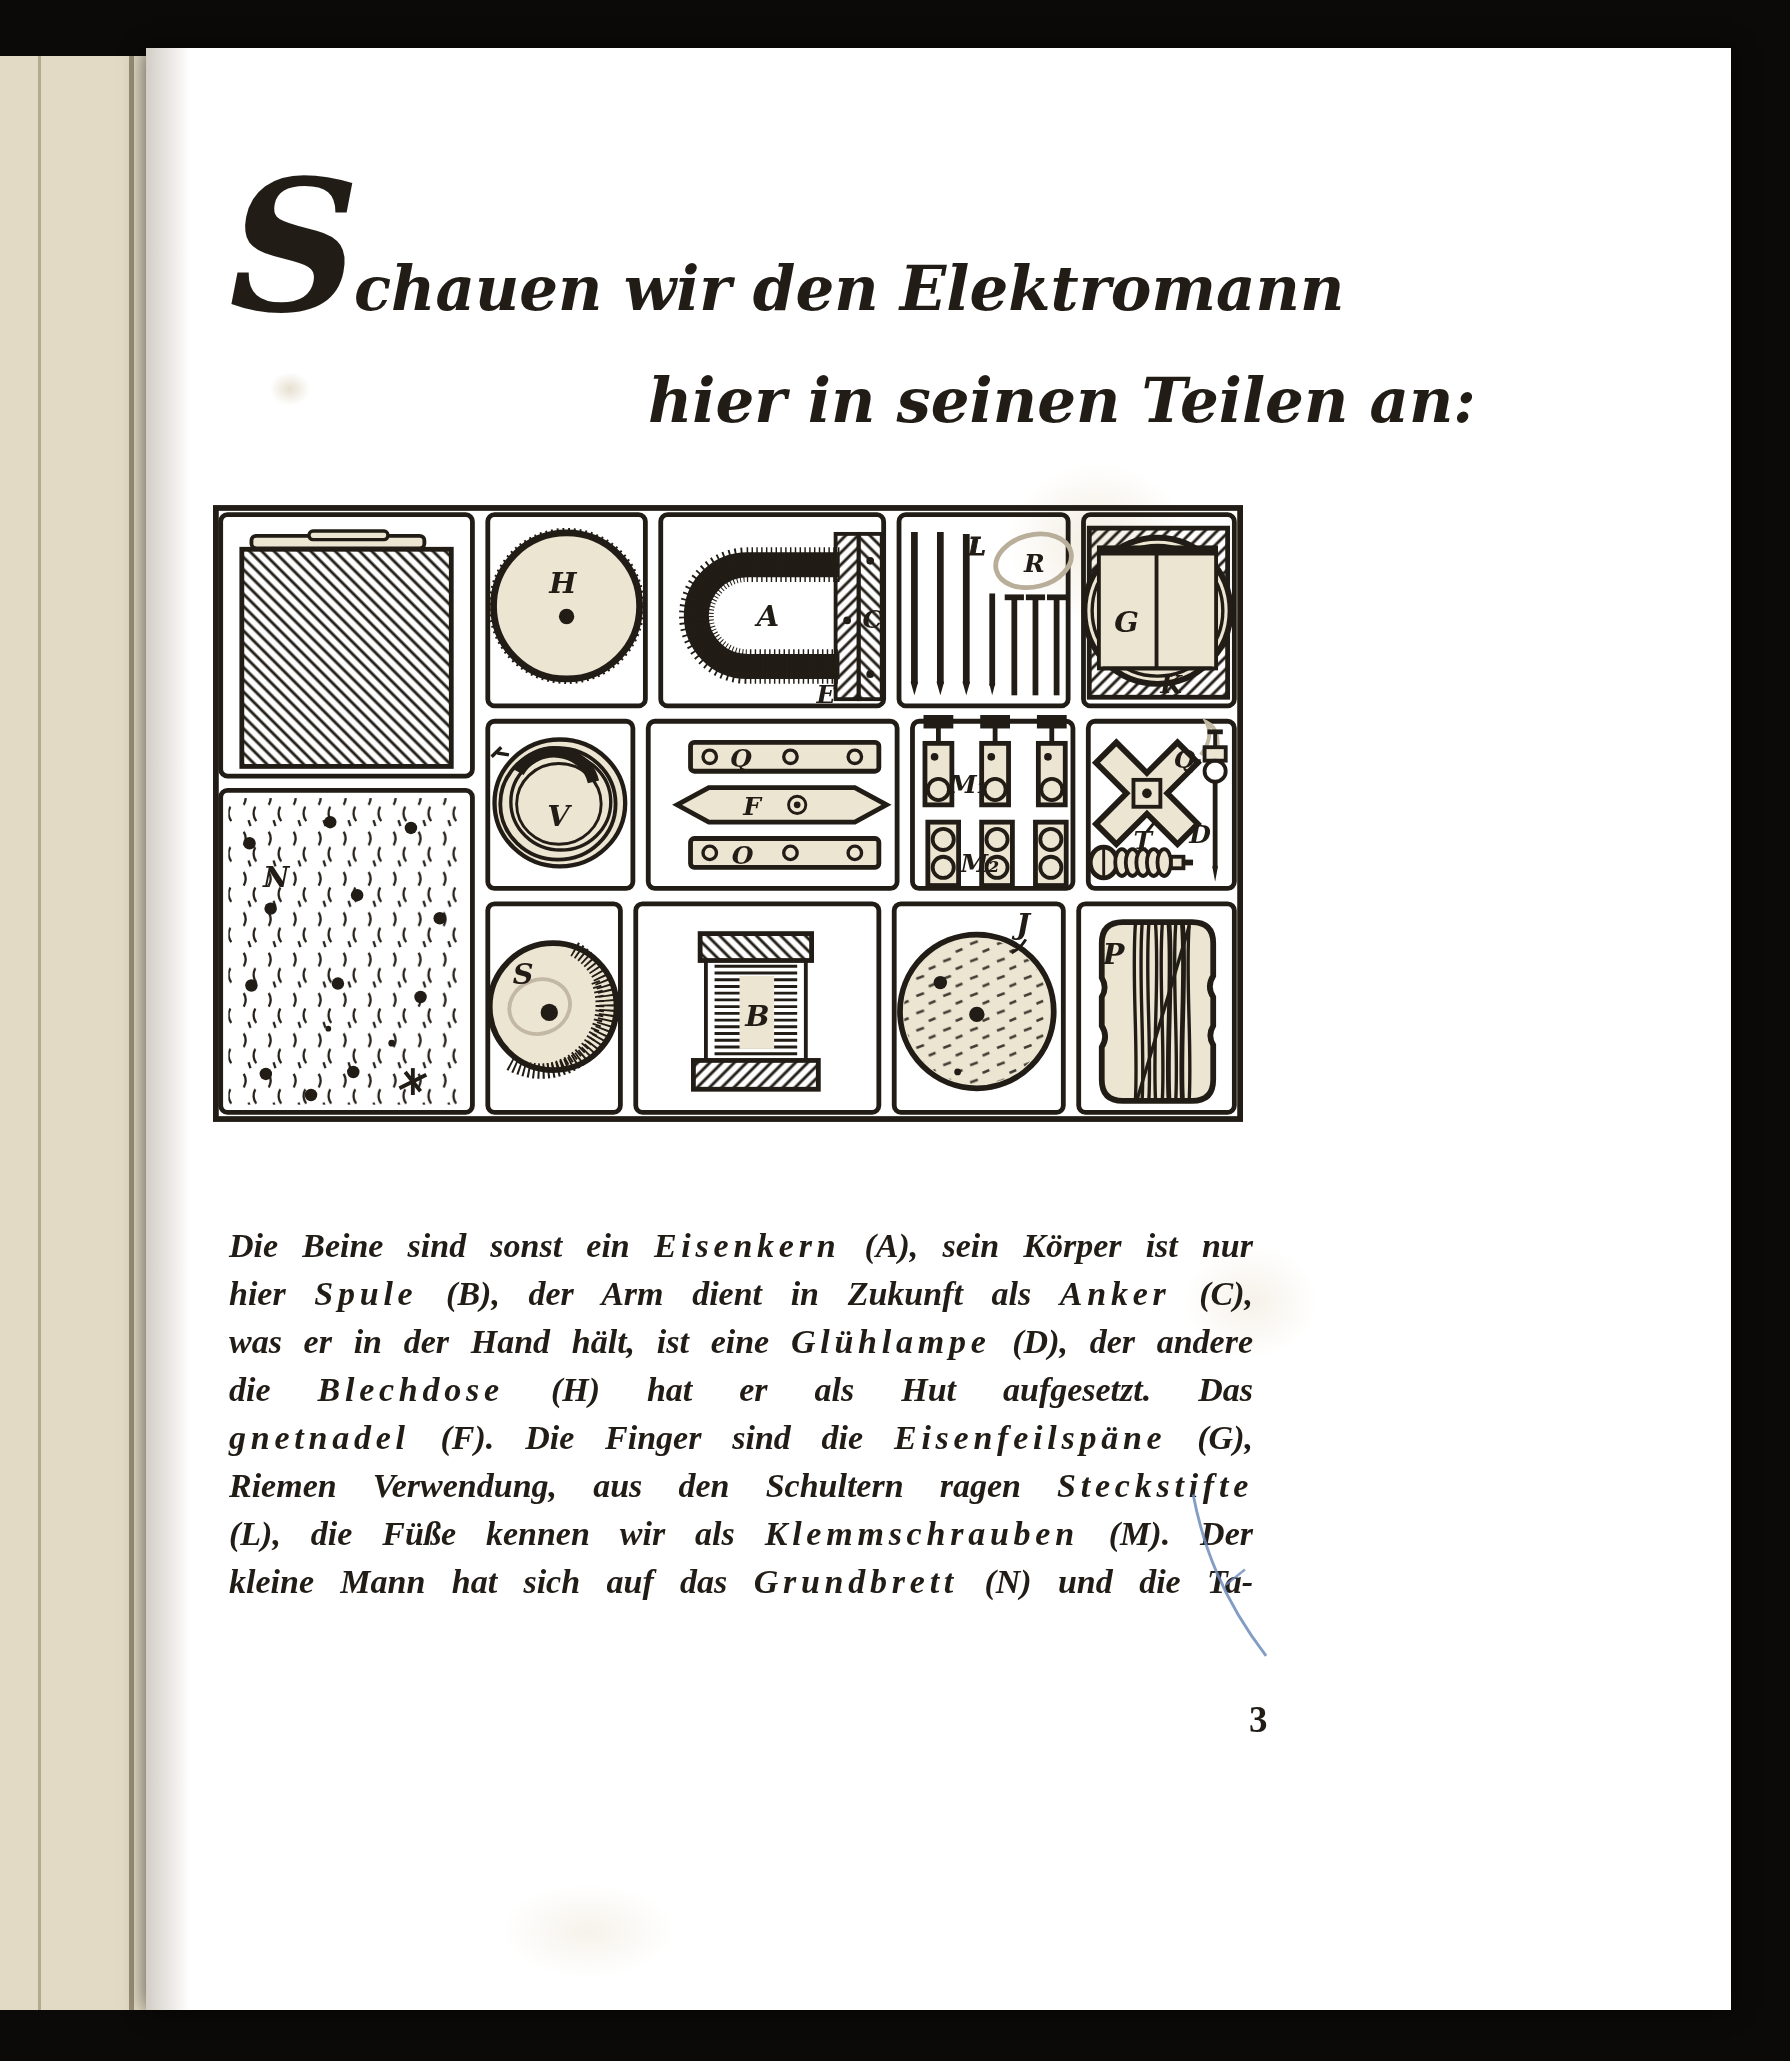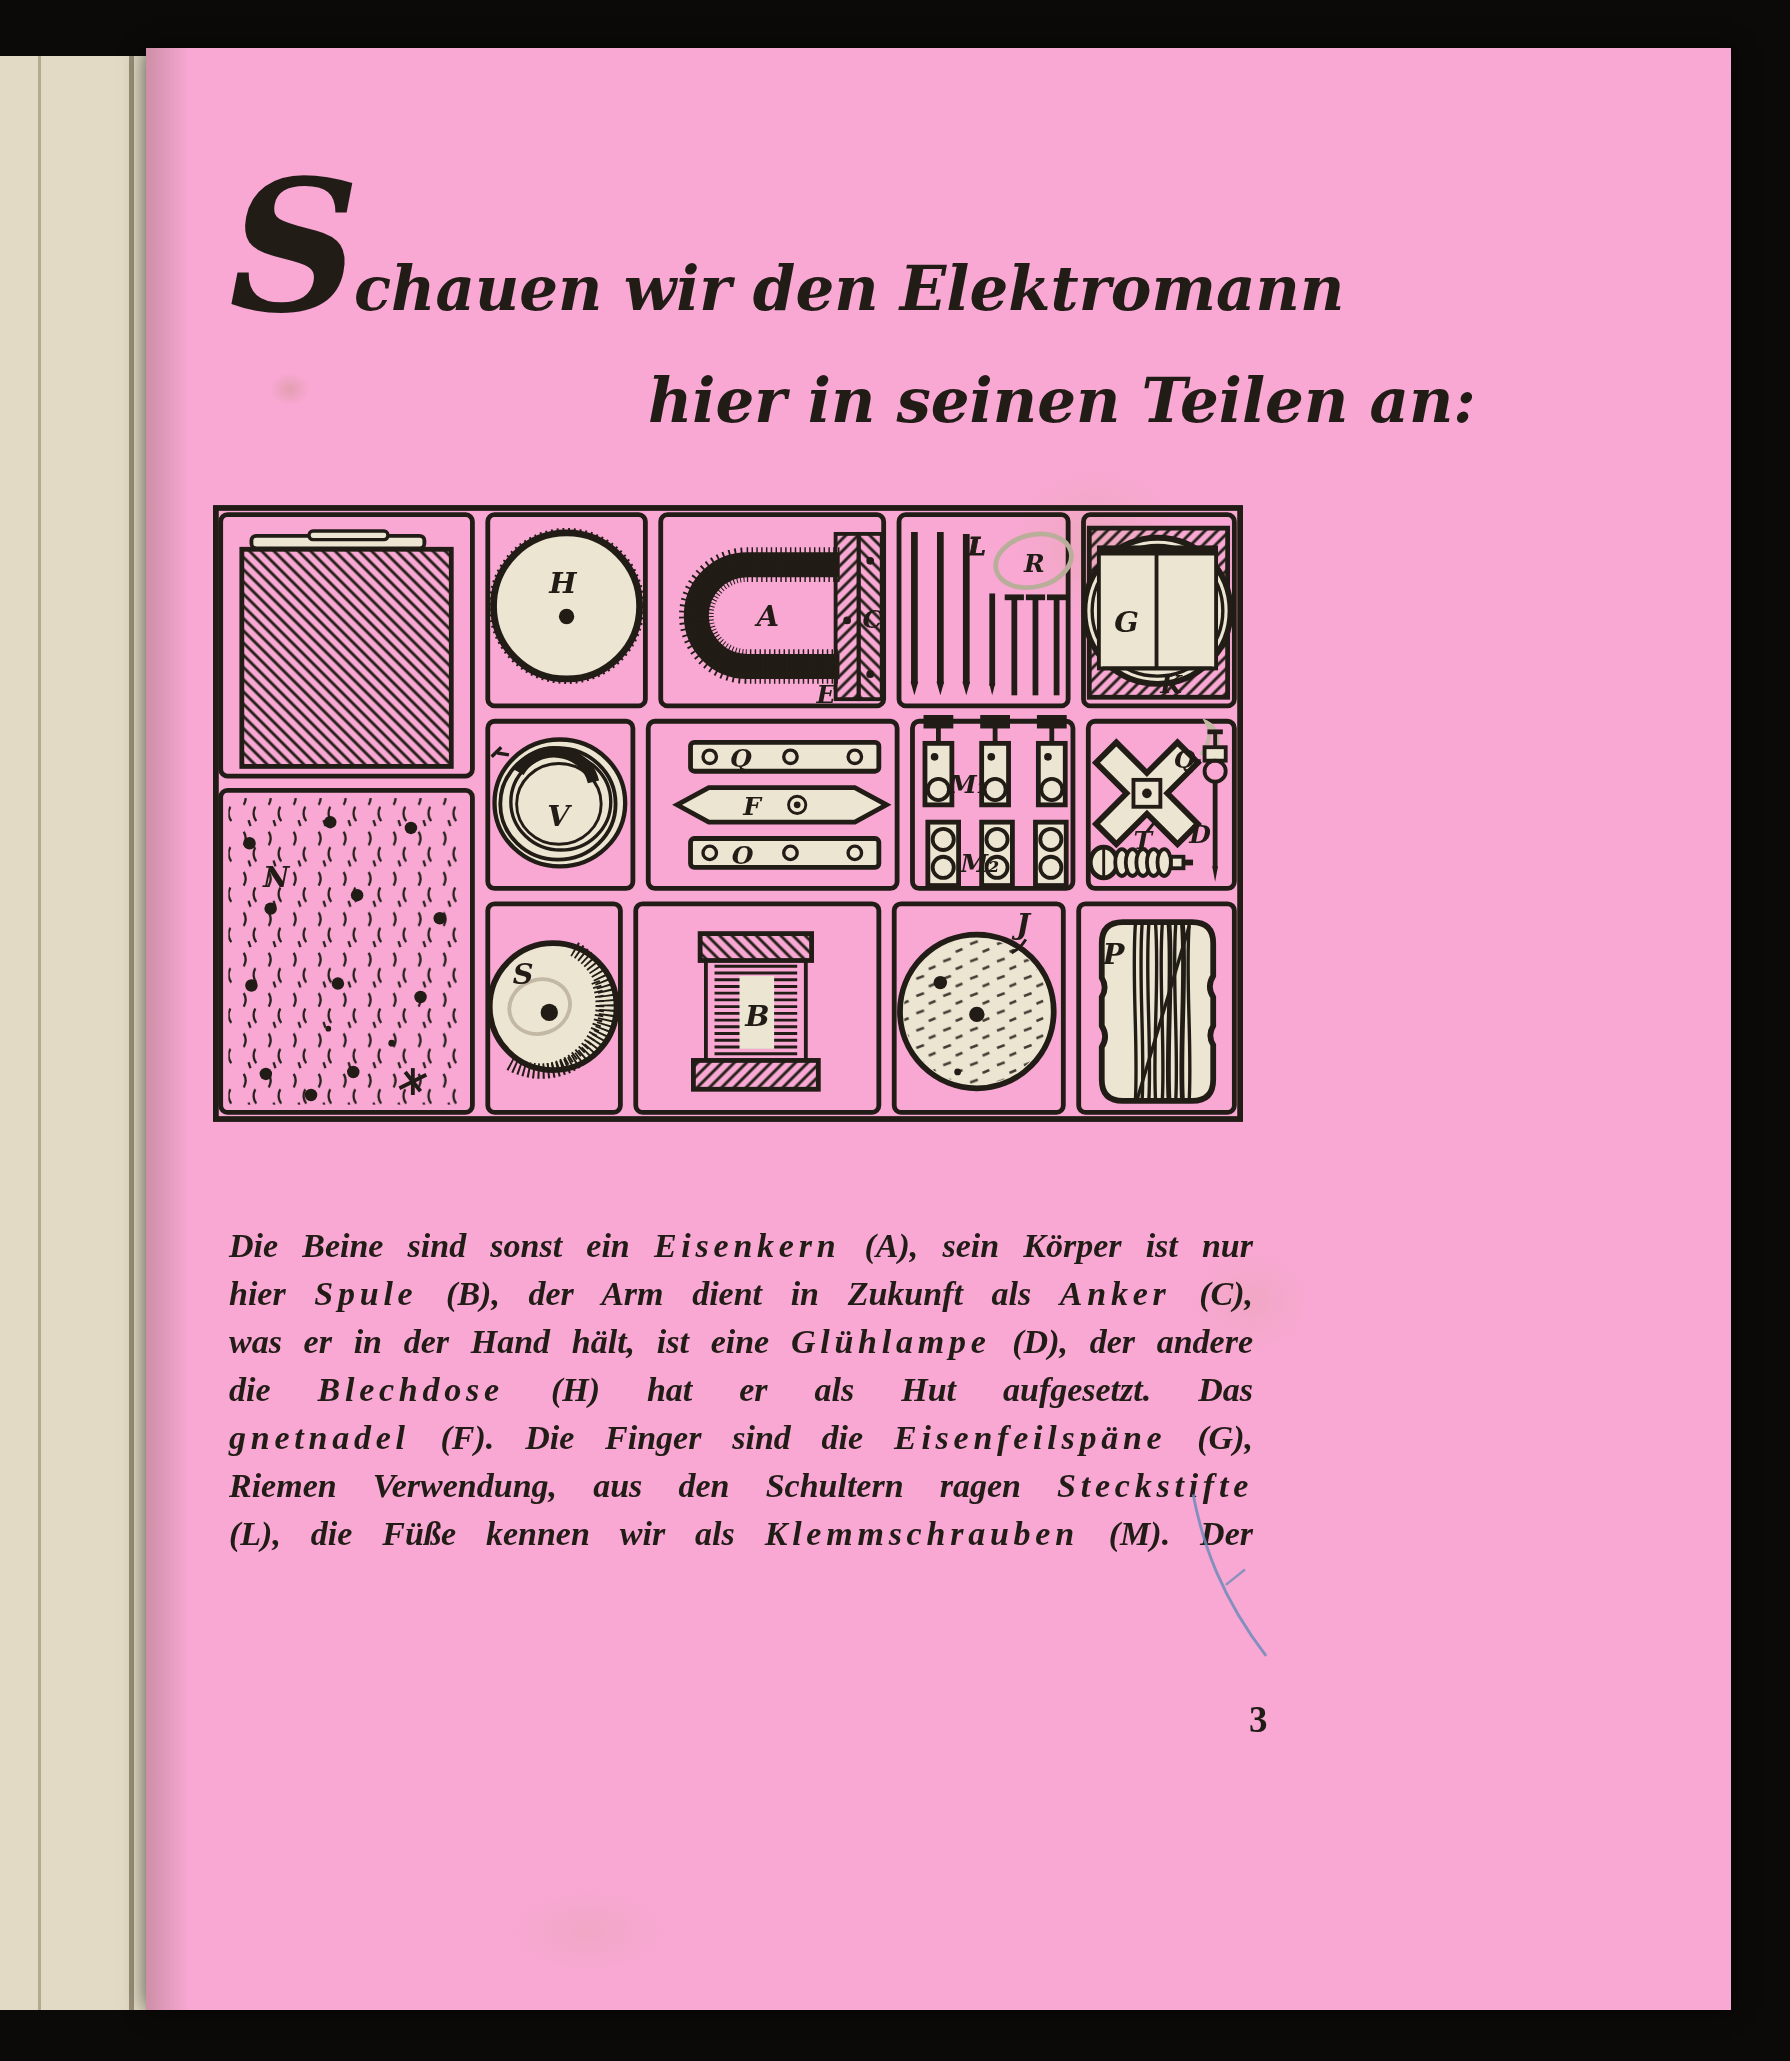--- a/index.html
+++ b/index.html
@@ -4,21 +4,21 @@
 <style>
   html,body{margin:0;padding:0;background:#060504;}
   .photo{position:relative;width:1791px;height:2062px;background:#0c0a08;overflow:hidden;
          font-family:"Liberation Serif",serif;}
   
   .under-page{position:absolute;left:0;top:56px;width:146px;height:1954px;background:#e2dac4;}
   .crease{position:absolute;top:0;height:100%;width:2.9px;background:rgba(125,110,80,.45);}
   .crease.c1{left:38px;}
   .crease.c2{left:129px;width:4.8px;background:rgba(95,82,58,.55);}
   
-  .page{position:absolute;left:146px;top:48px;width:1585px;height:1962px;background:#f9a8d4;
+  .page{position:absolute;left:146px;top:48px;width:1585px;height:1962px;background:#ffffff;
         box-shadow:0 0 21px rgba(0,0,0,.65);}
   .gutter-shadow{position:absolute;left:0;top:0;width:44px;height:100%;
         background:linear-gradient(90deg,rgba(92,76,48,.28),rgba(92,76,48,0));}
   .stain{position:absolute;border-radius:50%;pointer-events:none;}
   .st1{left:826px;top:384px;width:250px;height:221px;background:radial-gradient(closest-side,rgba(193,163,100,.20),transparent 72%);}
   .st2{left:1009px;top:1172px;width:192px;height:163px;background:radial-gradient(closest-side,rgba(190,160,100,.14),transparent 70%);}
   .st3{left:115px;top:317px;width:58px;height:48px;background:radial-gradient(closest-side,rgba(160,130,70,.25),transparent 70%);}
   .st4{left:317px;top:1816px;width:250px;height:134px;background:radial-gradient(closest-side,rgba(185,158,100,.13),transparent 70%);}
 
   
@@ -338,20 +338,21 @@
     </svg>
 
     <div class="body-text">
         <div class="bline"><span>Die Beine sind sonst ein </span><span class="sp">Eisenkern</span><span> (A), sein Körper ist nur</span></div>
         <div class="bline"><span>hier </span><span class="sp">Spule</span><span> (B), der Arm dient in Zukunft als </span><span class="sp">Anker</span><span> (C),</span></div>
         <div class="bline"><span>was er in der Hand hält, ist eine </span><span class="sp">Glühlampe</span><span> (D), der andere</span></div>
         <div class="bline"><span>die </span><span class="sp">Blechdose</span><span> (H) hat er als Hut aufgesetzt. Das</span></div>
         <div class="bline"><span class="sp">gnetnadel</span><span> (F). Die Finger sind die </span><span class="sp">Eisenfeilspäne</span><span> (G),</span></div>
         <div class="bline"><span>Riemen Verwendung, aus den Schultern ragen </span><span class="sp">Steckstifte</span></div>
         <div class="bline"><span>(L), die Füße kennen wir als </span><span class="sp">Klemmschrauben</span><span> (M). Der</span></div>
+        <div class="bline"><span>kleine Mann hat sich auf das </span><span class="sp">Grundbrett</span><span> (N) und die Ta-</span></div>
       </div>
 
     <svg class="ink-mark" width="125" height="192" viewBox="0 0 130 200">
       <path d="M24,10 C34,62 54,118 100,178" fill="none" stroke="#6e8cba" stroke-width="3" opacity=".85"></path>
       <path d="M58,104 l20,-16" fill="none" stroke="#6e8cba" stroke-width="2.5" opacity=".8"></path>
     </svg>
 
     <div class="page-number">3</div>
   </div>
 </div>

